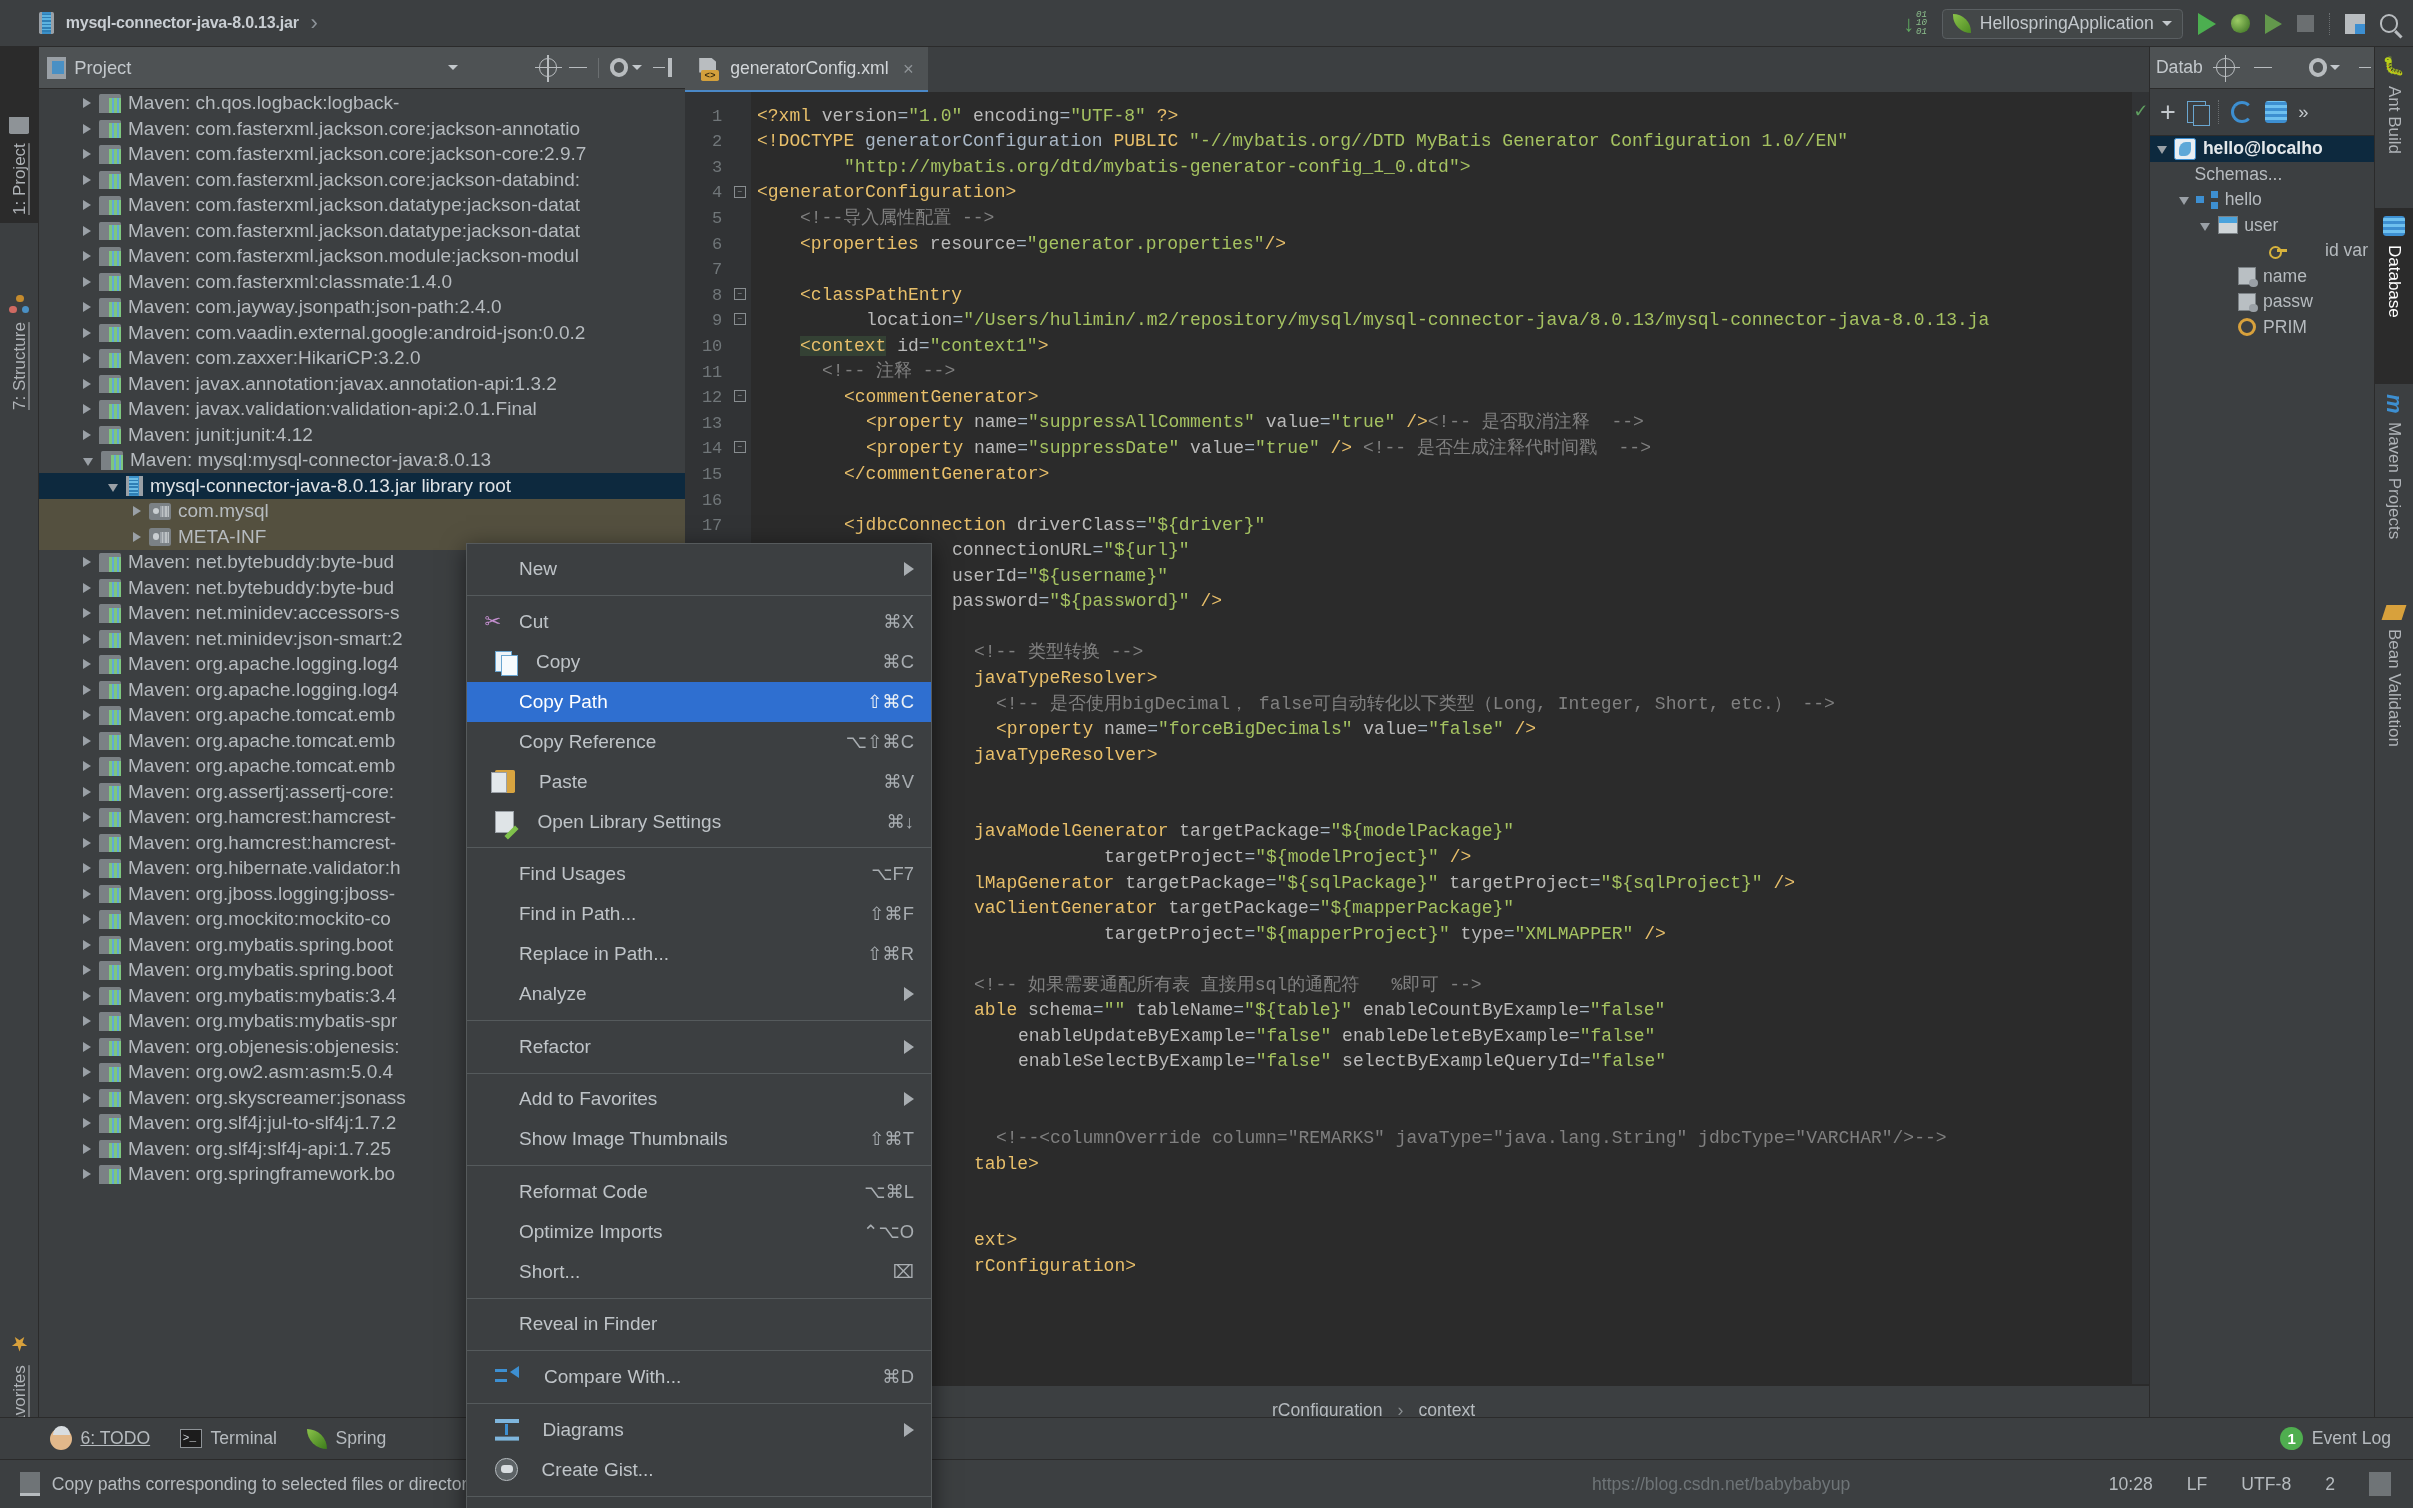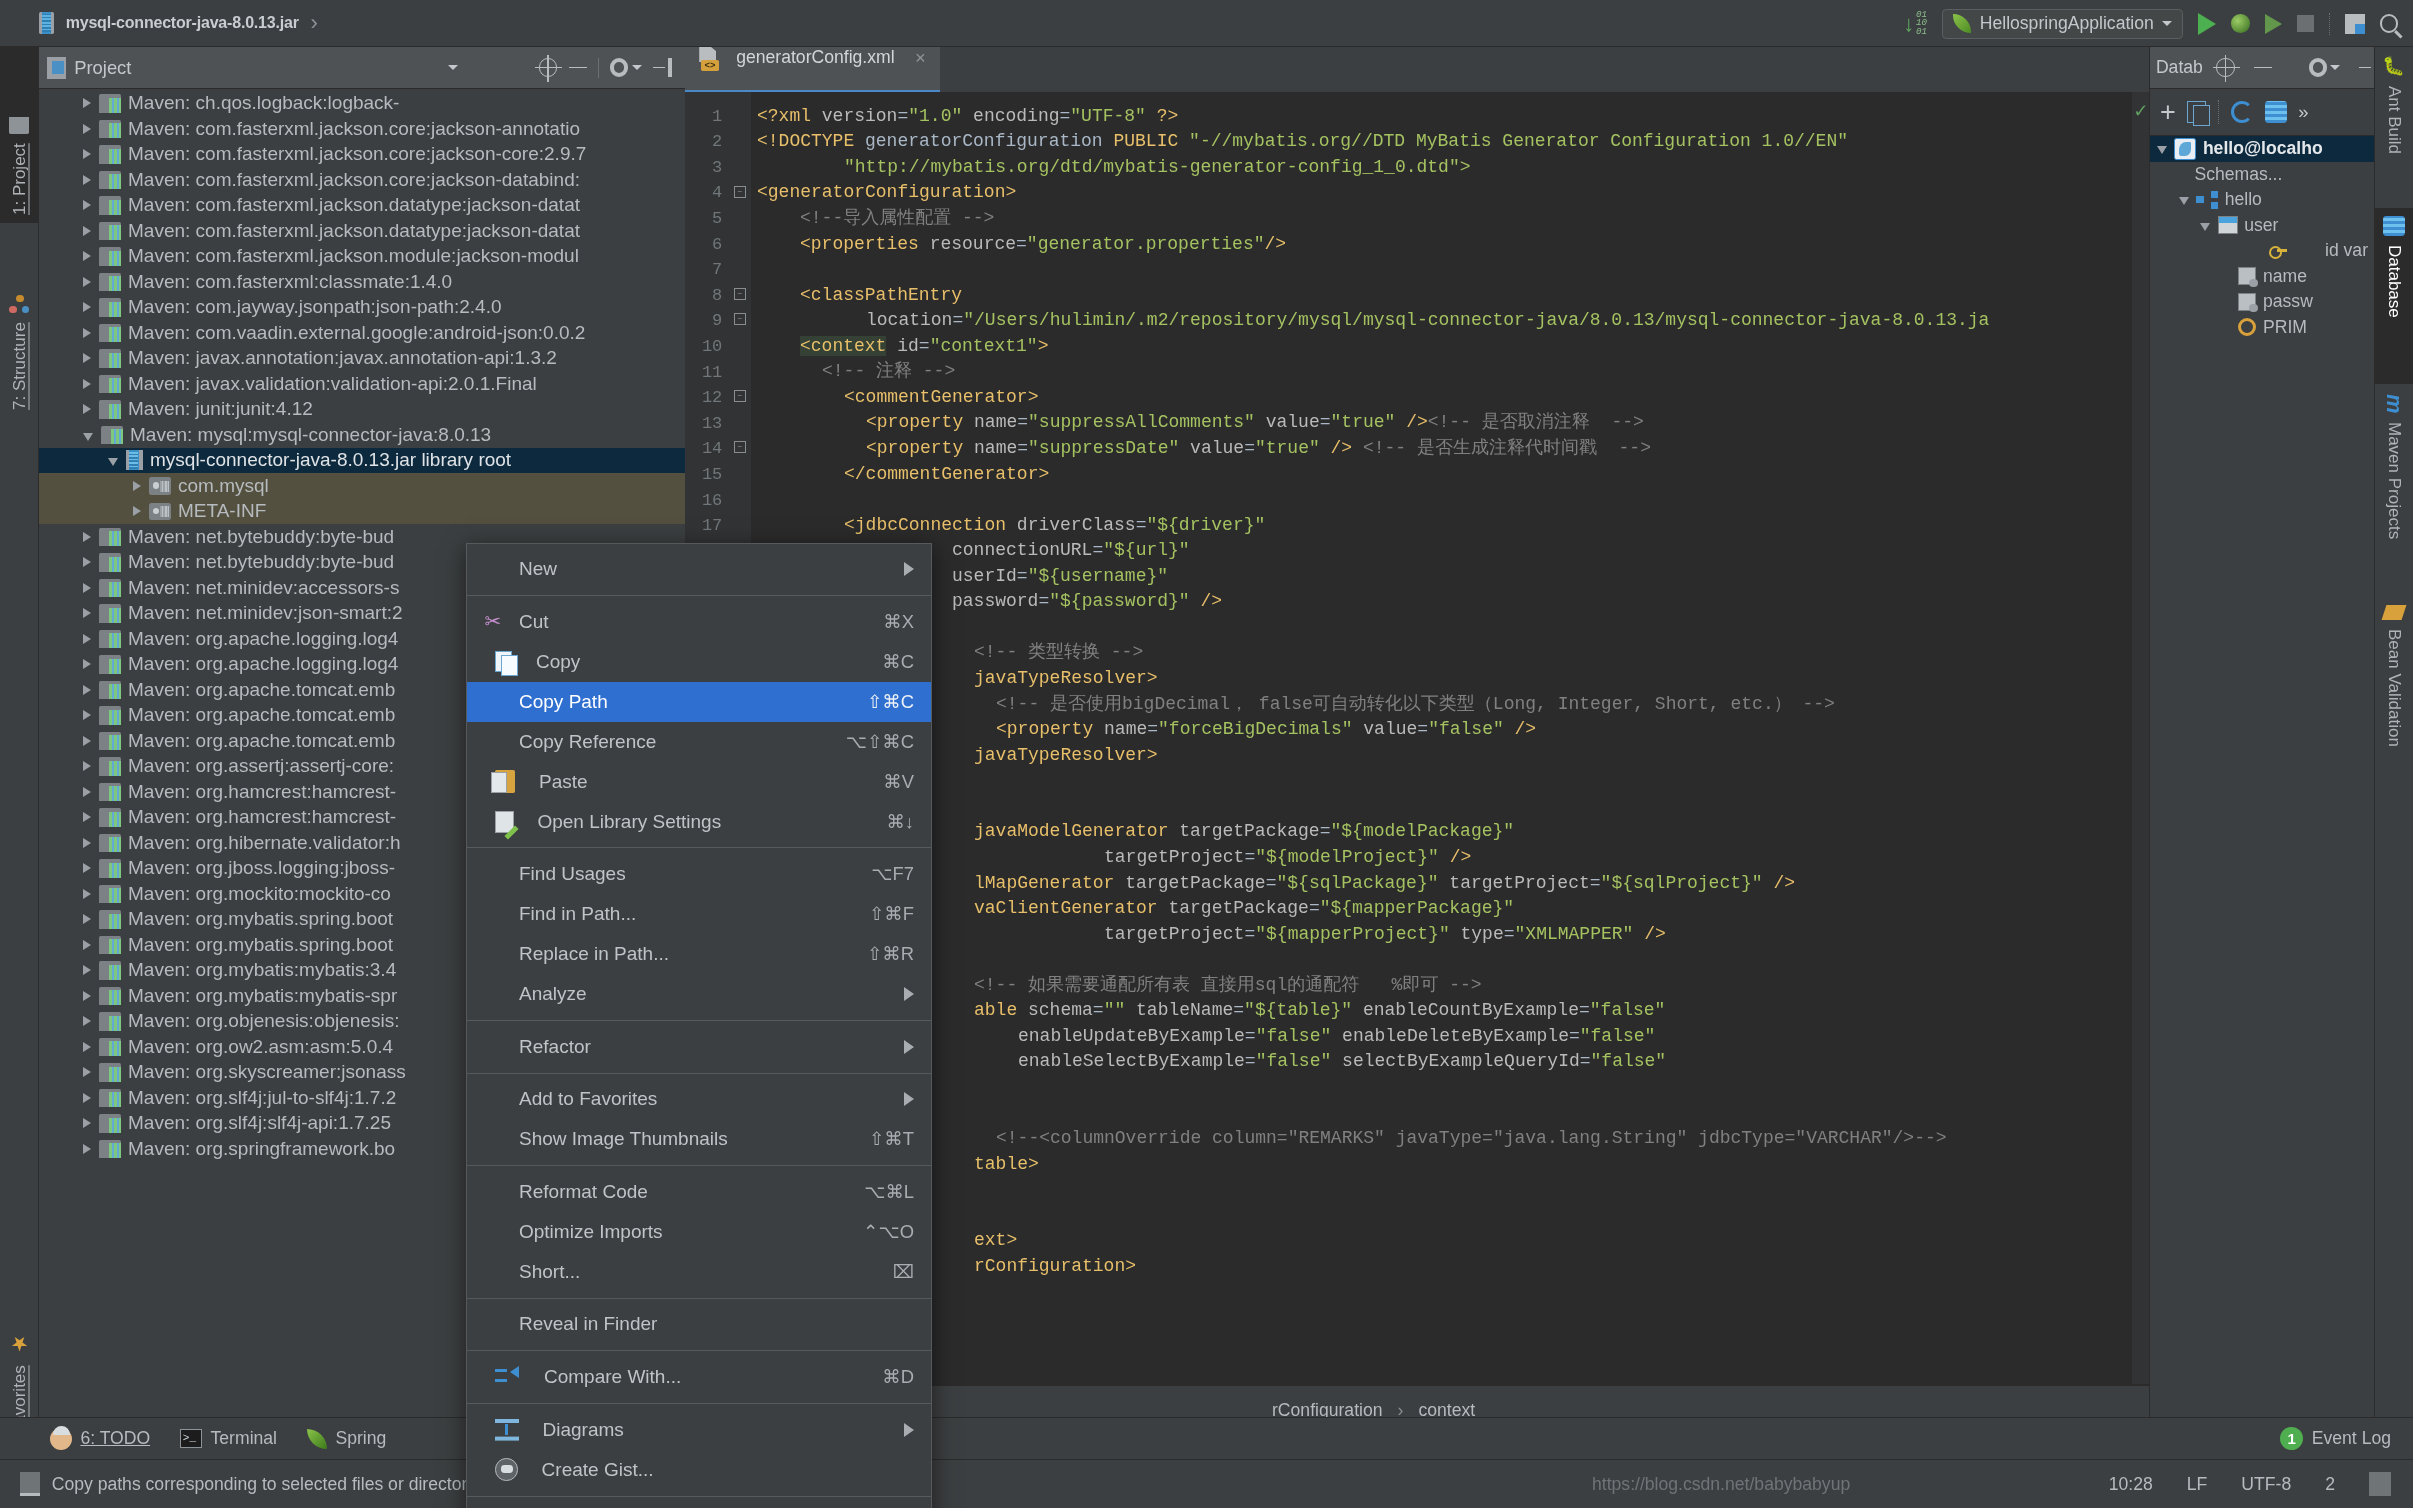--- a/index.html
+++ b/index.html
@@ -135,21 +135,21 @@
     width:22px;height:17.6px;margin-right:7.5px;flex:none;background:#7b8185;border-radius:2.5px;position:relative;
   }
   .picon:after{content:"";position:absolute;left:4.2px;top:5px;width:6.7px;height:6.7px;border-radius:50%;background:#c9ced1;}
   .picon:before{content:"";position:absolute;right:1.7px;top:3.4px;width:8.4px;height:11px;
     background:repeating-linear-gradient(90deg,#9aa0a6 0 1.7px,#bcc1c4 1.7px 3.4px);}
 
   
   .editor-area{ position:absolute; left:685px; top:47px; width:1465px; height:1388px; background:#2b2b2b; }
   .tabbar{ height:45px; background:#3c3f41; display:flex; align-items:flex-end; }
   .etab{
-    height:45px; display:flex; gap:17px; padding:0 14.2px;
+    height:45px; display:flex; align-items:center; gap:11px; padding:0 14.2px;
     background:#4e5254; border-bottom:2.5px solid #4a88c7; color:#d2d6d9; font-size:17.6px;
   }
   .xml-icon{ width:20px;height:22px;position:relative;}
   .xml-icon:before{content:"";position:absolute;left:0;top:0;width:17px;height:15px;background:#b9bdc0;clip-path:polygon(0 0,70% 0,100% 28%,100% 100%,0 100%);}
   .xml-icon:after{content:"<>";position:absolute;left:1.7px;bottom:-1.7px;width:18.4px;height:11px;background:#d3a03c;color:#3b2e10;font-size:9.2px;line-height:11px;text-align:center;font-family:"Liberation Mono",monospace;font-weight:700;border-radius:1.7px;}
   .etab-close{ color:#8e9397; font-size:18.4px; margin-left:3.4px;}
 
   .code-wrap{ position:relative; height:1292px; background:#2b2b2b; overflow:hidden; }
   .gutter{
     position:absolute;left:0;top:0;width:44px;height:100%;background:#313335;
@@ -386,20 +386,25 @@
         </div>
         <div class="trow" style="padding-left: 44px;">
           <span class="tarrow"></span>
           <span class="micon"></span>
           <span>Maven: com.jayway.jsonpath:json-path:2.4.0</span>
         </div>
         <div class="trow" style="padding-left: 44px;">
           <span class="tarrow"></span>
           <span class="micon"></span>
           <span>Maven: com.vaadin.external.google:android-json:0.0.2</span>
+        </div>
+        <div class="trow" style="padding-left: 44px;">
+          <span class="tarrow"></span>
+          <span class="micon"></span>
+          <span>Maven: com.zaxxer:HikariCP:3.2.0</span>
         </div>
         <div class="trow" style="padding-left: 44px;">
           <span class="tarrow"></span>
           <span class="micon"></span>
           <span>Maven: javax.annotation:javax.annotation-api:1.3.2</span>
         </div>
         <div class="trow" style="padding-left: 44px;">
           <span class="tarrow"></span>
           <span class="micon"></span>
           <span>Maven: javax.validation:validation-api:2.0.1.Final</span>

